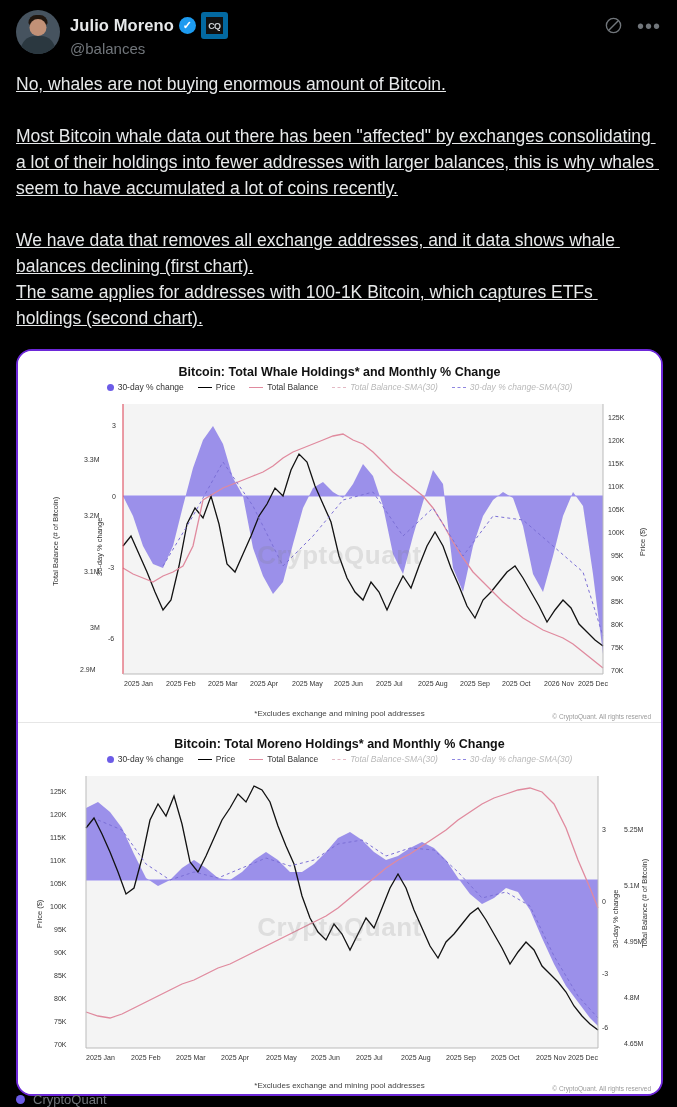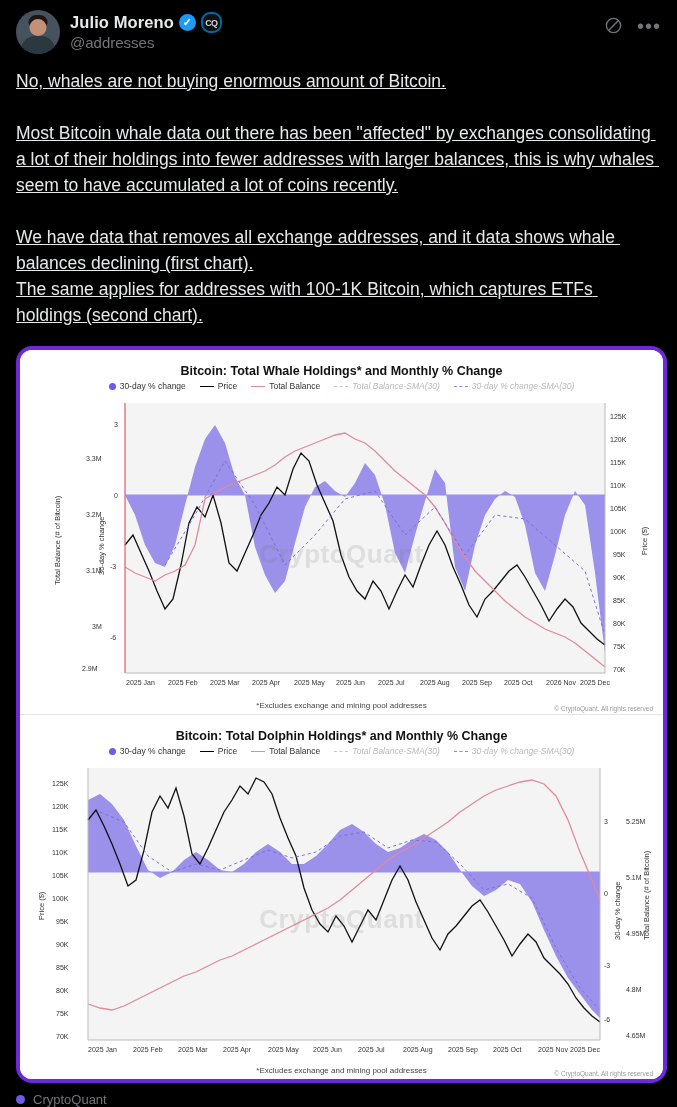--- a/index.html
+++ b/index.html
@@ -40,42 +40,42 @@
   }
   .names{display:flex;flex-direction:column;justify-content:center;padding-top:2px;}
   .nameline{display:flex;align-items:center;gap:5px;}
   .dispname{font-size:16.5px;font-weight:bold;color:#e7e9ea;letter-spacing:0.1px;}
   .verified{
     width:17px;height:17px;border-radius:50%;
     background:#1d9bf0;display:inline-flex;align-items:center;justify-content:center;
     color:#fff;font-size:11px;line-height:1;font-weight:bold;
   }
   .affiliate{
-    width:17px;height:17px;border-radius:9px;background:#101010;
-    border:2px solid #0369a1;display:inline-flex;align-items:center;justify-content:center;
+    width:17px;height:17px;border-radius:3px;background:#101010;
+    border:5px solid #0369a1;display:inline-flex;align-items:center;justify-content:center;
     font-size:9px;color:#cfd4d8;font-weight:bold;letter-spacing:-0.5px;
   }
   .handle{font-size:15px;color:#71767b;margin-top:1px;}
   .hdr-actions{
     margin-left:auto;display:flex;align-items:center;gap:14px;padding-top:6px;
   }
   .icon-btn{color:#71767b;display:inline-flex;align-items:center;justify-content:center;cursor:pointer;}
   .dots{font-size:20px;line-height:10px;letter-spacing:1px;color:#71767b;}
   .body-text{
     margin-top:14px;
     font-size:17.5px;
     line-height:26px;
     color:#e7e9ea;
     white-space:pre-wrap;
     word-wrap:break-word;
     text-decoration:underline;
   }
   .card{
     margin-top:18px;
-    border:4px solid #6d28d9;
+    border:2px solid #6d28d9;
     border-radius:16px;
     overflow:hidden;
     background:#fff;
     width:643px;
   }
   .chart-panel{
     background:#ffffff;
     padding:10px 10px 4px 10px;
     box-sizing:border-box;
     position:relative;
@@ -91,21 +91,21 @@
   .lg{display:inline-flex;align-items:center;gap:4px;}
   .dot{width:7px;height:7px;border-radius:50%;background:#6c5ce7;display:inline-block;}
   .line{width:14px;height:0;border-top:1.6px solid #000;display:inline-block;}
   .line.pink{border-top:1.6px solid #e08a9e;}
   .line.pinkdash{border-top:1.6px dashed #e3b9c4;}
   .line.bluedash{border-top:1.6px dashed #8f86e0;}
   .faded{color:#b9b9b9;font-style:italic;}
   .plotwrap{position:relative;}
   .plot-svg{display:block;width:100%;}
   .footnote{
-    text-align:center;font-size:8px;color:#444;margin-top:1px;
+    text-align:center;font-size:8px;color:#444;margin-top:8px;
   }
   .credit{
     position:absolute;right:10px;bottom:2px;font-size:6.5px;color:#9a9a9a;
   }
   .wm{
     position:absolute;left:50%;top:52%;transform:translate(-50%,-50%);
     font-size:26px;color:rgba(120,120,120,0.18);font-weight:bold;letter-spacing:0.5px;
     pointer-events:none;
   }
   .divider{height:1px;background:#e6e6e6;}
@@ -127,21 +127,21 @@
       <div class="body"></div>
       <div class="hair"></div>
       <div class="face"></div>
     </div>
     <div class="names">
       <div class="nameline">
         <span class="dispname">Julio Moreno</span>
         <span class="verified">✓</span>
         <span class="affiliate">CQ</span>
       </div>
-      <div class="handle">@addresses</div>
+      <div class="handle">@balances</div>
     </div>
     <div class="hdr-actions">
       <span class="icon-btn">
         <svg width="19" height="19" viewBox="0 0 24 24" aria-hidden="true">
           <circle cx="12" cy="12" r="9" fill="none" stroke="#71767b" stroke-width="1.7"></circle>
           <line x1="6" y1="18" x2="18" y2="6" stroke="#71767b" stroke-width="1.7"></line>
         </svg>
       </span>
       <span class="icon-btn dots">•••</span>
     </div>
@@ -240,21 +240,21 @@
         </svg>
         <div class="wm">CryptoQuant</div>
       </div>
       <div class="footnote">*Excludes exchange and mining pool addresses</div>
       <div class="credit">© CryptoQuant. All rights reserved</div>
     </div>
 
     <div class="divider"></div>
 
     <div class="chart-panel">
-      <div class="chart-title">Bitcoin: Total Dolphin Holdings* and Monthly % Change</div>
+      <div class="chart-title">Bitcoin: Total Moreno Holdings* and Monthly % Change</div>
       <div class="legend">
         <span class="lg">
             <i class="dot"></i>
             <span class="lbl">30-day % change</span>
           </span>
         <span class="lg">
             <i class="line"></i>
             <span class="lbl">Price</span>
           </span>
         <span class="lg">

